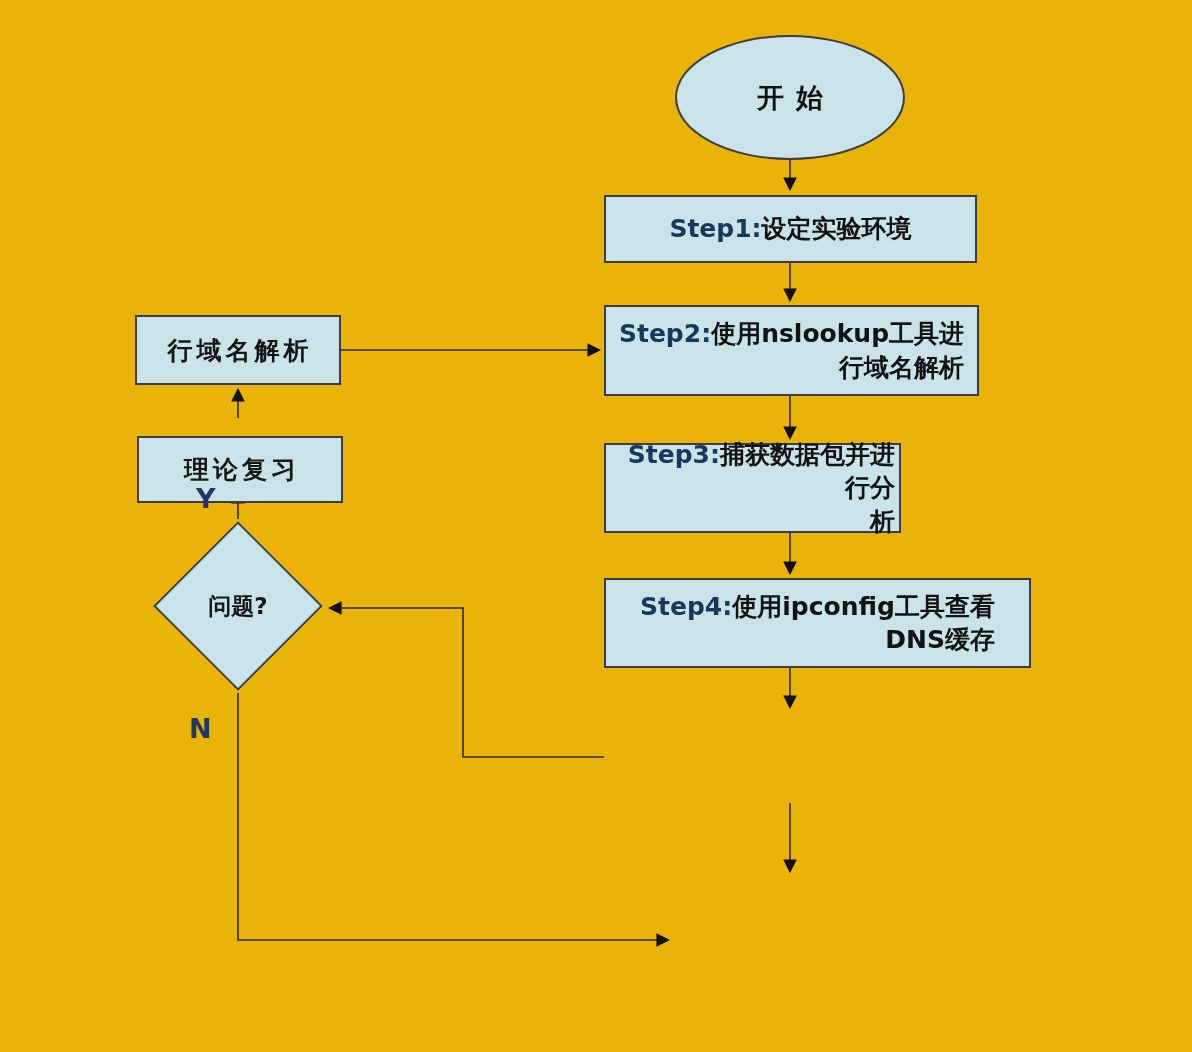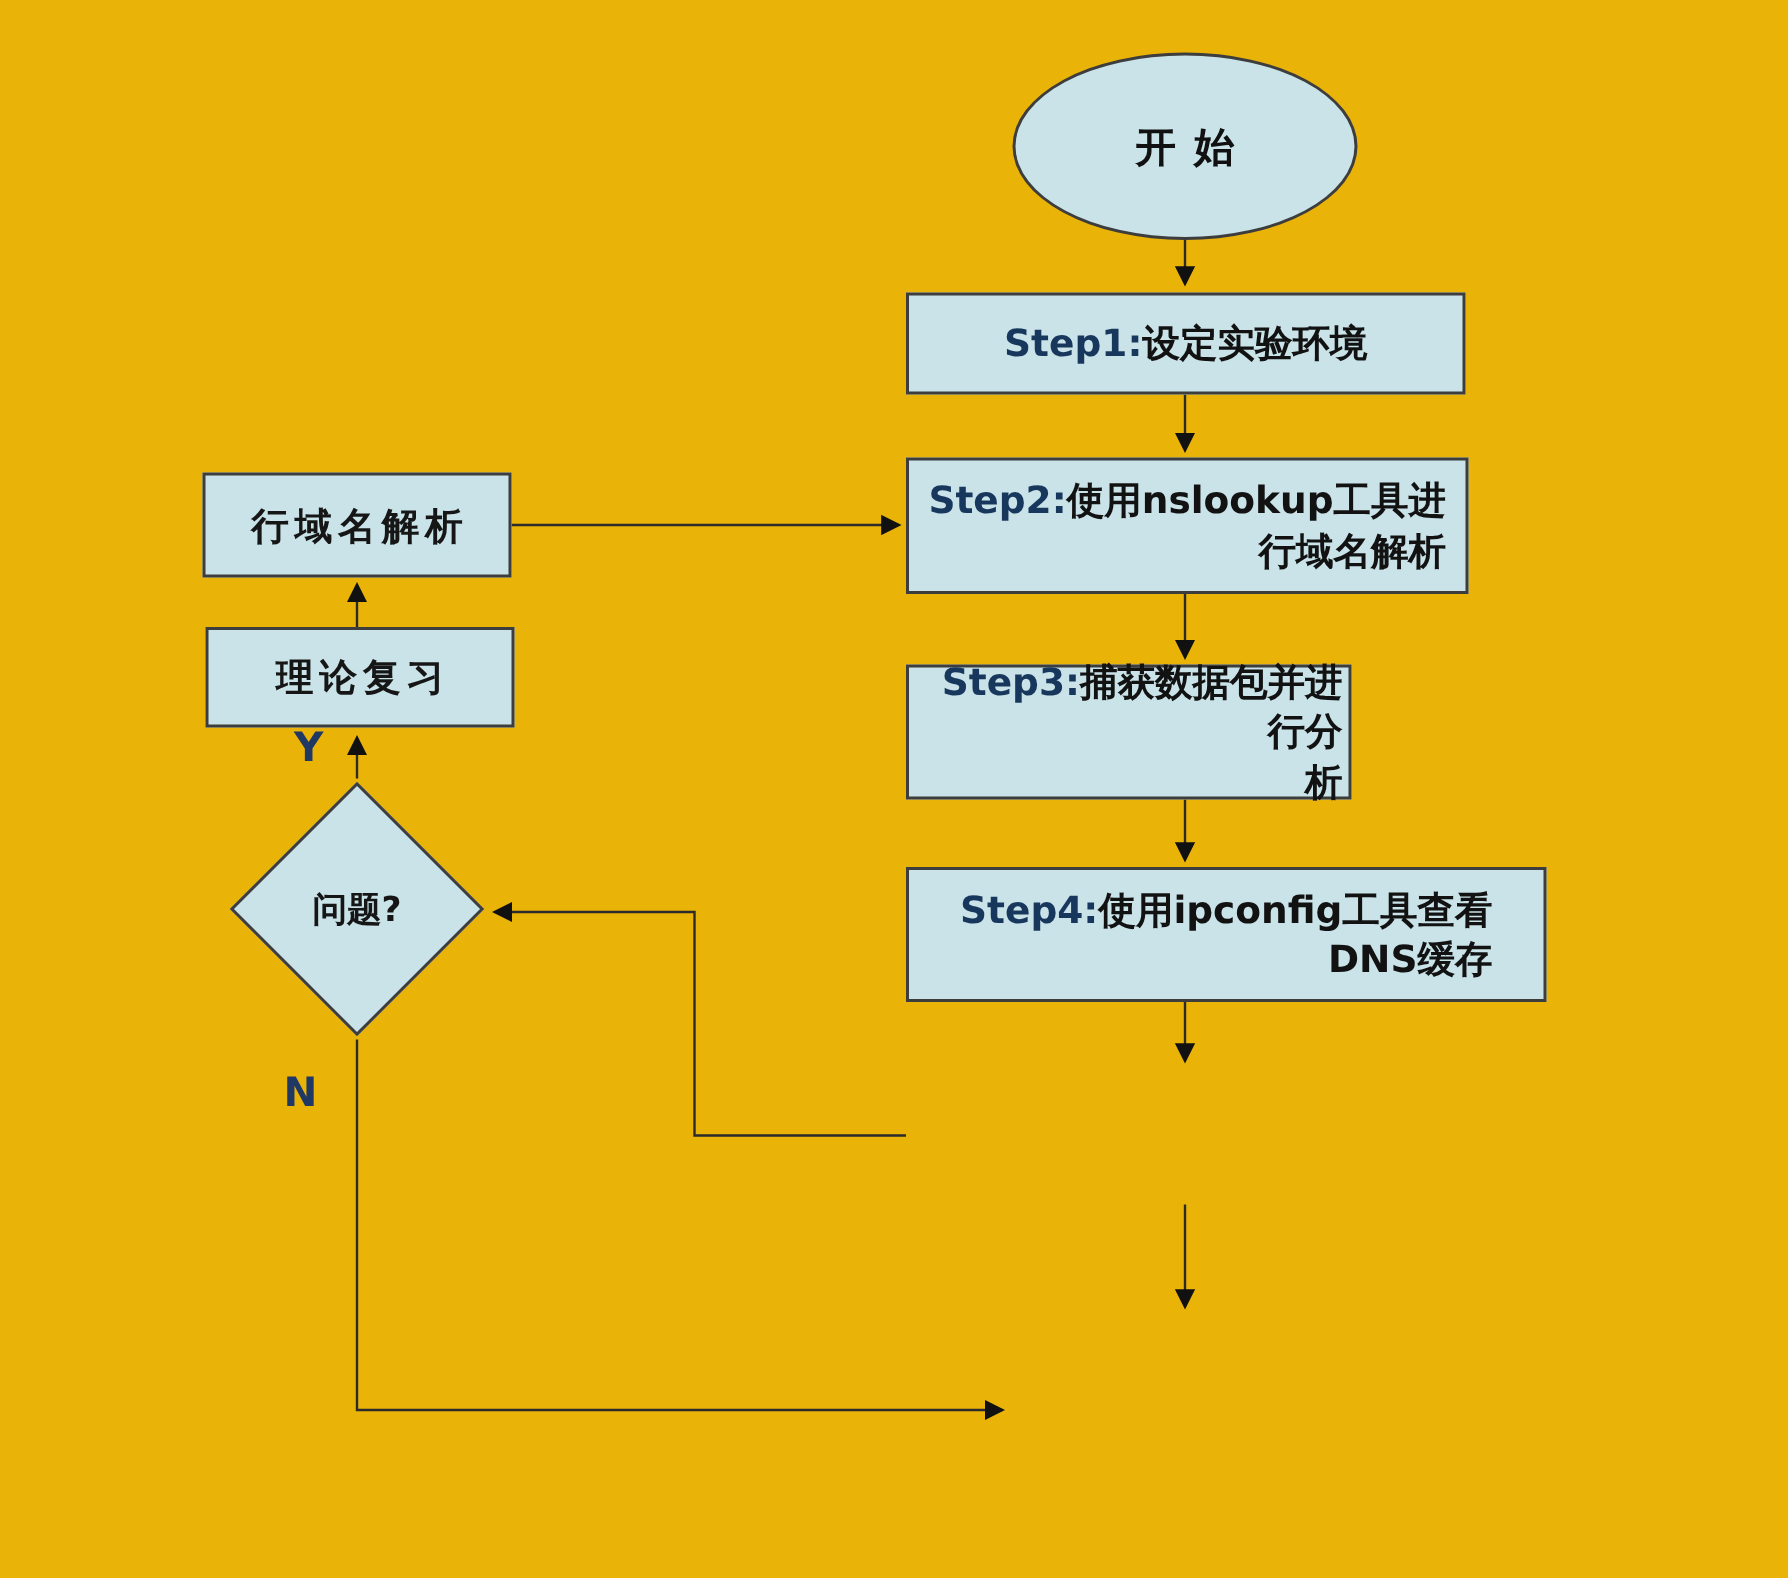--- a/index.html
+++ b/index.html
@@ -98,21 +98,21 @@
 DNS缓存</span>
     </div>
   </div>
 
 
 
   <div class="node" style="left:135px;top:315px;width:206px;height:70px;">
     <span class="side-label">行域名解析</span>
   </div>
 
-  <div class="node" style="left:137px;top:418px;width:206px;height:67px;">
+  <div class="node" style="left:137px;top:436px;width:206px;height:67px;">
     <span class="side-label">理论复习</span>
   </div>
 
   <div class="diamond-wrap" style="left:153px;top:521px;width:170px;height:170px;">
     <div class="diamond-shape"></div>
     <div class="diamond-label">问题?</div>
   </div>
 
   <div class="branch-label" style="left:196px;top:483px;">Y</div>
   <div class="branch-label" style="left:189px;top:713px;">N</div>

